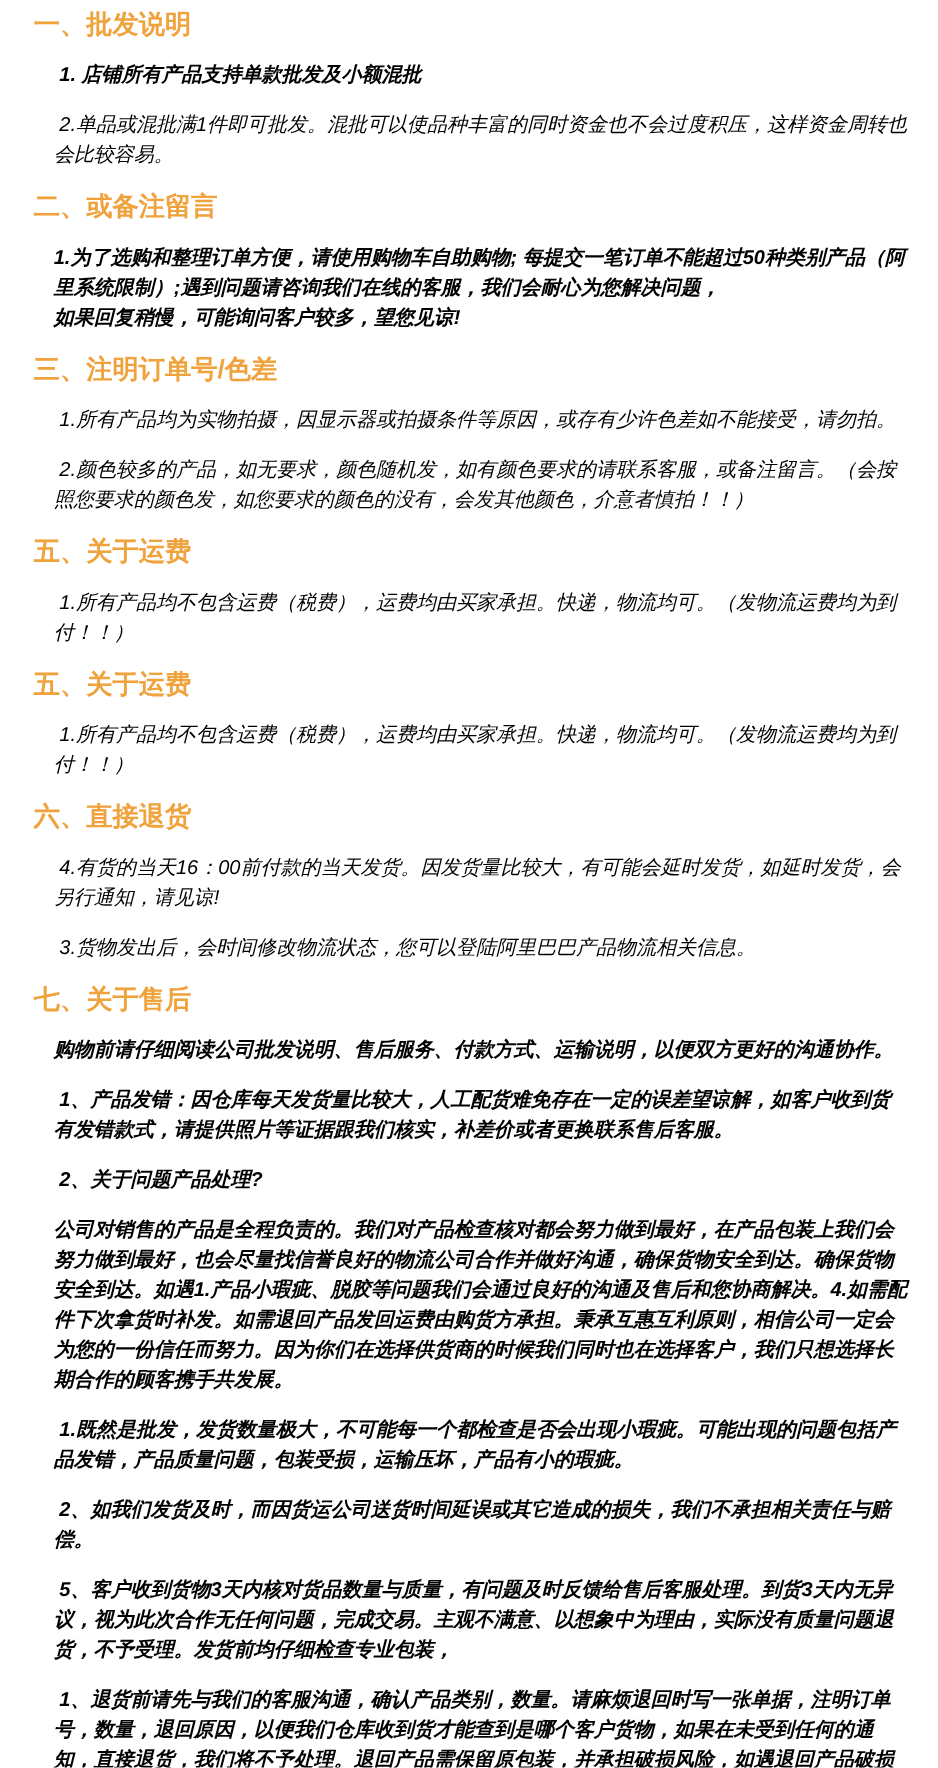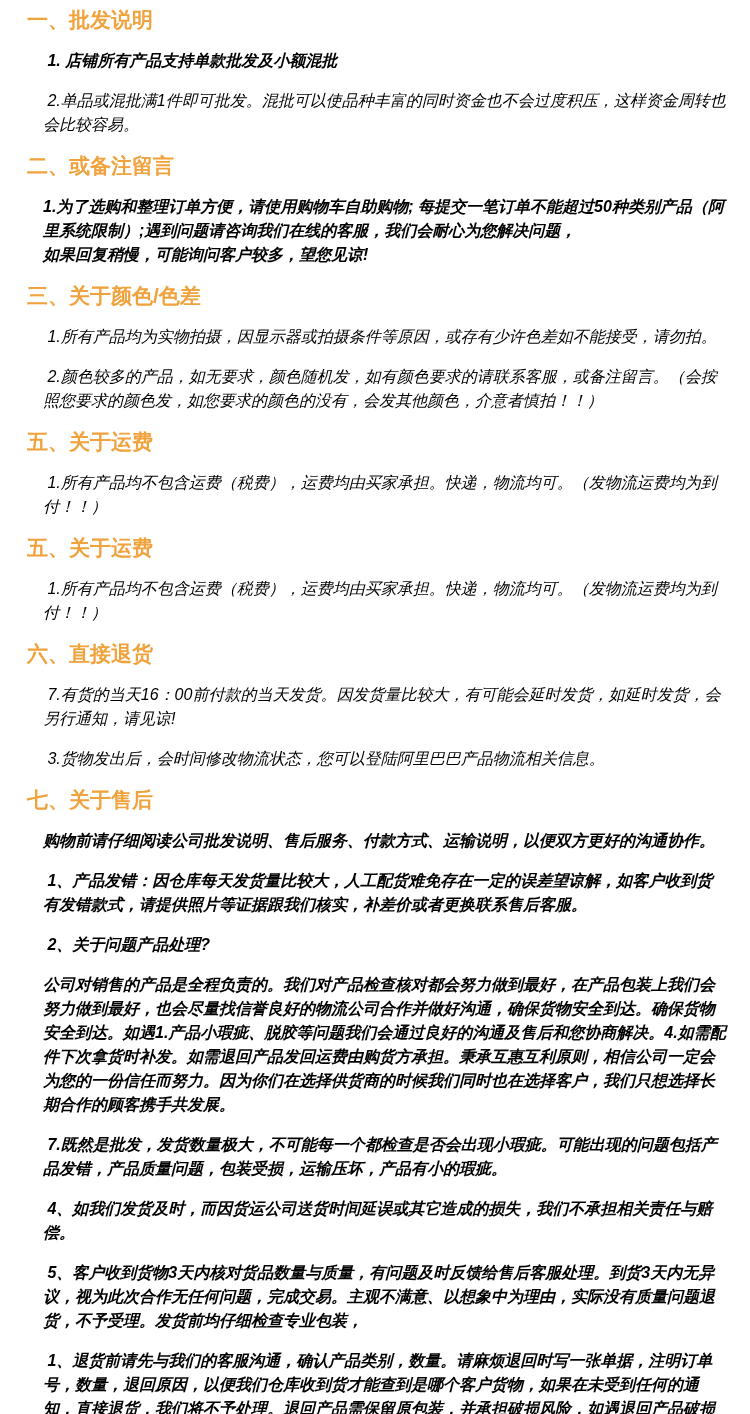--- a/index.html
+++ b/index.html
@@ -53,50 +53,50 @@
     <p class="para"> 2.单品或混批满1件即可批发。混批可以使品种丰富的同时资金也不会过度积压，这样资金周转也会比较容易。</p>
   </section>
 
   <section class="section">
     <h2 class="heading">二、或备注留言</h2>
     <p class="para bold">1.为了选购和整理订单方便，请使用购物车自助购物; 每提交一笔订单不能超过50种类别产品（阿里系统限制）;遇到问题请咨询我们在线的客服，我们会耐心为您解决问题，
 如果回复稍慢，可能询问客户较多，望您见谅!</p>
   </section>
 
   <section class="section">
-    <h2 class="heading">三、关于颜色/色差</h2>
+    <h2 class="heading">三、注明订单号/色差</h2>
     <p class="para"> 1.所有产品均为实物拍摄，因显示器或拍摄条件等原因，或存有少许色差如不能接受，请勿拍。</p>
     <p class="para"> 2.颜色较多的产品，如无要求，颜色随机发，如有颜色要求的请联系客服，或备注留言。（会按照您要求的颜色发，如您要求的颜色的没有，会发其他颜色，介意者慎拍！！）</p>
   </section>
 
 
   <section class="section">
     <h2 class="heading">五、关于运费</h2>
     <p class="para"> 1.所有产品均不包含运费（税费），运费均由买家承担。快递，物流均可。（发物流运费均为到付！！）</p>
   </section>
 
   <section class="section">
     <h2 class="heading">五、关于运费</h2>
     <p class="para"> 1.所有产品均不包含运费（税费），运费均由买家承担。快递，物流均可。（发物流运费均为到付！！）</p>
   </section>
 
   <section class="section">
     <h2 class="heading">六、直接退货</h2>
-    <p class="para"> 7.有货的当天16：00前付款的当天发货。因发货量比较大，有可能会延时发货，如延时发货，会另行通知，请见谅!</p>
+    <p class="para"> 4.有货的当天16：00前付款的当天发货。因发货量比较大，有可能会延时发货，如延时发货，会另行通知，请见谅!</p>
     <p class="para"> 3.货物发出后，会时间修改物流状态，您可以登陆阿里巴巴产品物流相关信息。</p>
   </section>
 
   <section class="section">
     <h2 class="heading">七、关于售后</h2>
     <p class="para bold">购物前请仔细阅读公司批发说明、售后服务、付款方式、运输说明，以便双方更好的沟通协作。</p>
     <p class="para bold"> 1、产品发错：因仓库每天发货量比较大，人工配货难免存在一定的误差望谅解，如客户收到货有发错款式，请提供照片等证据跟我们核实，补差价或者更换联系售后客服。</p>
     <p class="para bold"> 2、关于问题产品处理?</p>
     <p class="para bold">公司对销售的产品是全程负责的。我们对产品检查核对都会努力做到最好，在产品包装上我们会努力做到最好，也会尽量找信誉良好的物流公司合作并做好沟通，确保货物安全到达。确保货物安全到达。如遇1.产品小瑕疵、脱胶等问题我们会通过良好的沟通及售后和您协商解决。4.如需配件下次拿货时补发。如需退回产品发回运费由购货方承担。秉承互惠互利原则，相信公司一定会为您的一份信任而努力。因为你们在选择供货商的时候我们同时也在选择客户，我们只想选择长期合作的顾客携手共发展。</p>
-    <p class="para bold"> 7.既然是批发，发货数量极大，不可能每一个都检查是否会出现小瑕疵。可能出现的问题包括产品发错，产品质量问题，包装受损，运输压坏，产品有小的瑕疵。</p>
-    <p class="para bold"> 4、如我们发货及时，而因货运公司送货时间延误或其它造成的损失，我们不承担相关责任与赔偿。</p>
+    <p class="para bold"> 1.既然是批发，发货数量极大，不可能每一个都检查是否会出现小瑕疵。可能出现的问题包括产品发错，产品质量问题，包装受损，运输压坏，产品有小的瑕疵。</p>
+    <p class="para bold"> 2、如我们发货及时，而因货运公司送货时间延误或其它造成的损失，我们不承担相关责任与赔偿。</p>
     <p class="para bold"> 5、客户收到货物3天内核对货品数量与质量，有问题及时反馈给售后客服处理。到货3天内无异议，视为此次合作无任何问题，完成交易。主观不满意、以想象中为理由，实际没有质量问题退货，不予受理。发货前均仔细检查专业包装，</p>
     <p class="para bold"> 1、退货前请先与我们的客服沟通，确认产品类别，数量。请麻烦退回时写一张单据，注明订单号，数量，退回原因，以便我们仓库收到货才能查到是哪个客户货物，如果在未受到任何的通知，直接退货，我们将不予处理。退回产品需保留原包装，并承担破损风险，如遇退回产品破损我方将不予退款。</p>
     <p class="para bold"> 6、请勿将非本公司的商品退回，以便重新给你退回时带来不便。</p>
   </section>
 
   <section class="section gap-lg">
     <h2 class="heading">八、关于评价</h2>
 
   </section>
 

